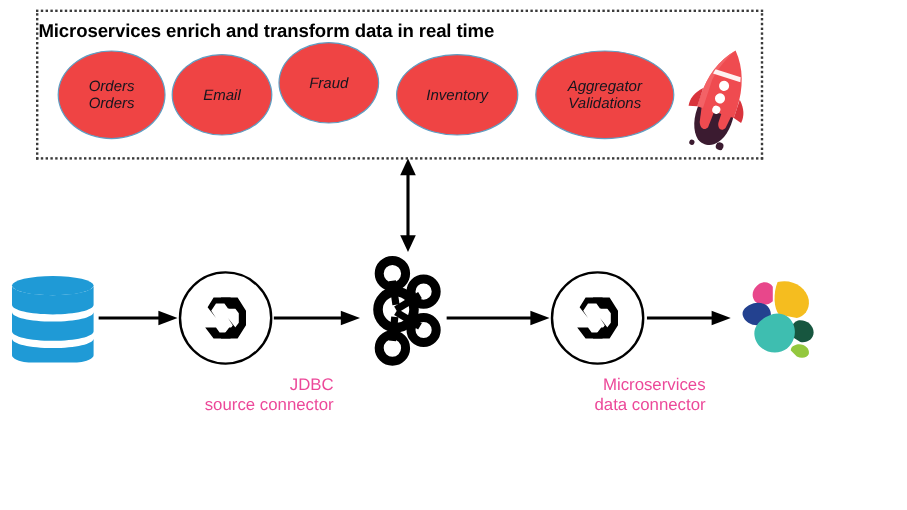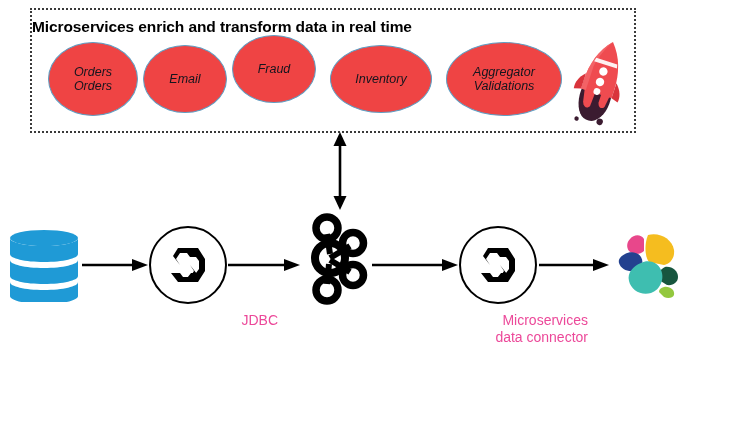--- a/index.html
+++ b/index.html
@@ -236,20 +236,21 @@
   <div class="connector" id="jdbc-connector">
     <div class="ring"></div>
     <svg class="glyph" viewBox="0 0 44 40">
       <path d="M12 3 L26 3 L33 12 L24 12 L21 8 L14 8 L10 14 L14 20 L24 20 L31 29 L26 37 L12 37 L5 28 L14 28 L17 32 L24 32 L28 26 L24 20 L14 20 L7 11 Z" fill="#000"></path>
       <path d="M18 3 L32 3 L39 14 L39 26 L32 37 L18 37 L25 28 L30 28 L33 24 L33 16 L30 12 L25 12 Z" fill="#000"></path>
       <path d="M20 6.5 L30.5 6.5 L35.5 15 L35.5 25 L30.5 33.5 L22 33.5 L26.5 28.8 L29.4 24.5 L29.4 16.3 L26.4 11.2 Z" fill="#fff" opacity="0"></path>
     </svg>
   </div>
   <div class="caption" id="jdbc-caption">
     <div>JDBC</div>
+    <div>source connector</div>
   </div>
 
   <svg class="kafka-logo" viewBox="0 0 72 96">
     <g stroke="#000" stroke-width="6" fill="none">
       <line x1="27" y1="24" x2="30" y2="44"></line>
       <line x1="30" y1="48" x2="50" y2="36"></line>
       <line x1="30" y1="50" x2="50" y2="62"></line>
       <line x1="29" y1="54" x2="27" y2="74"></line>
     </g>
     <circle cx="27" cy="18" r="11" fill="none" stroke="#000" stroke-width="7.5"></circle>

